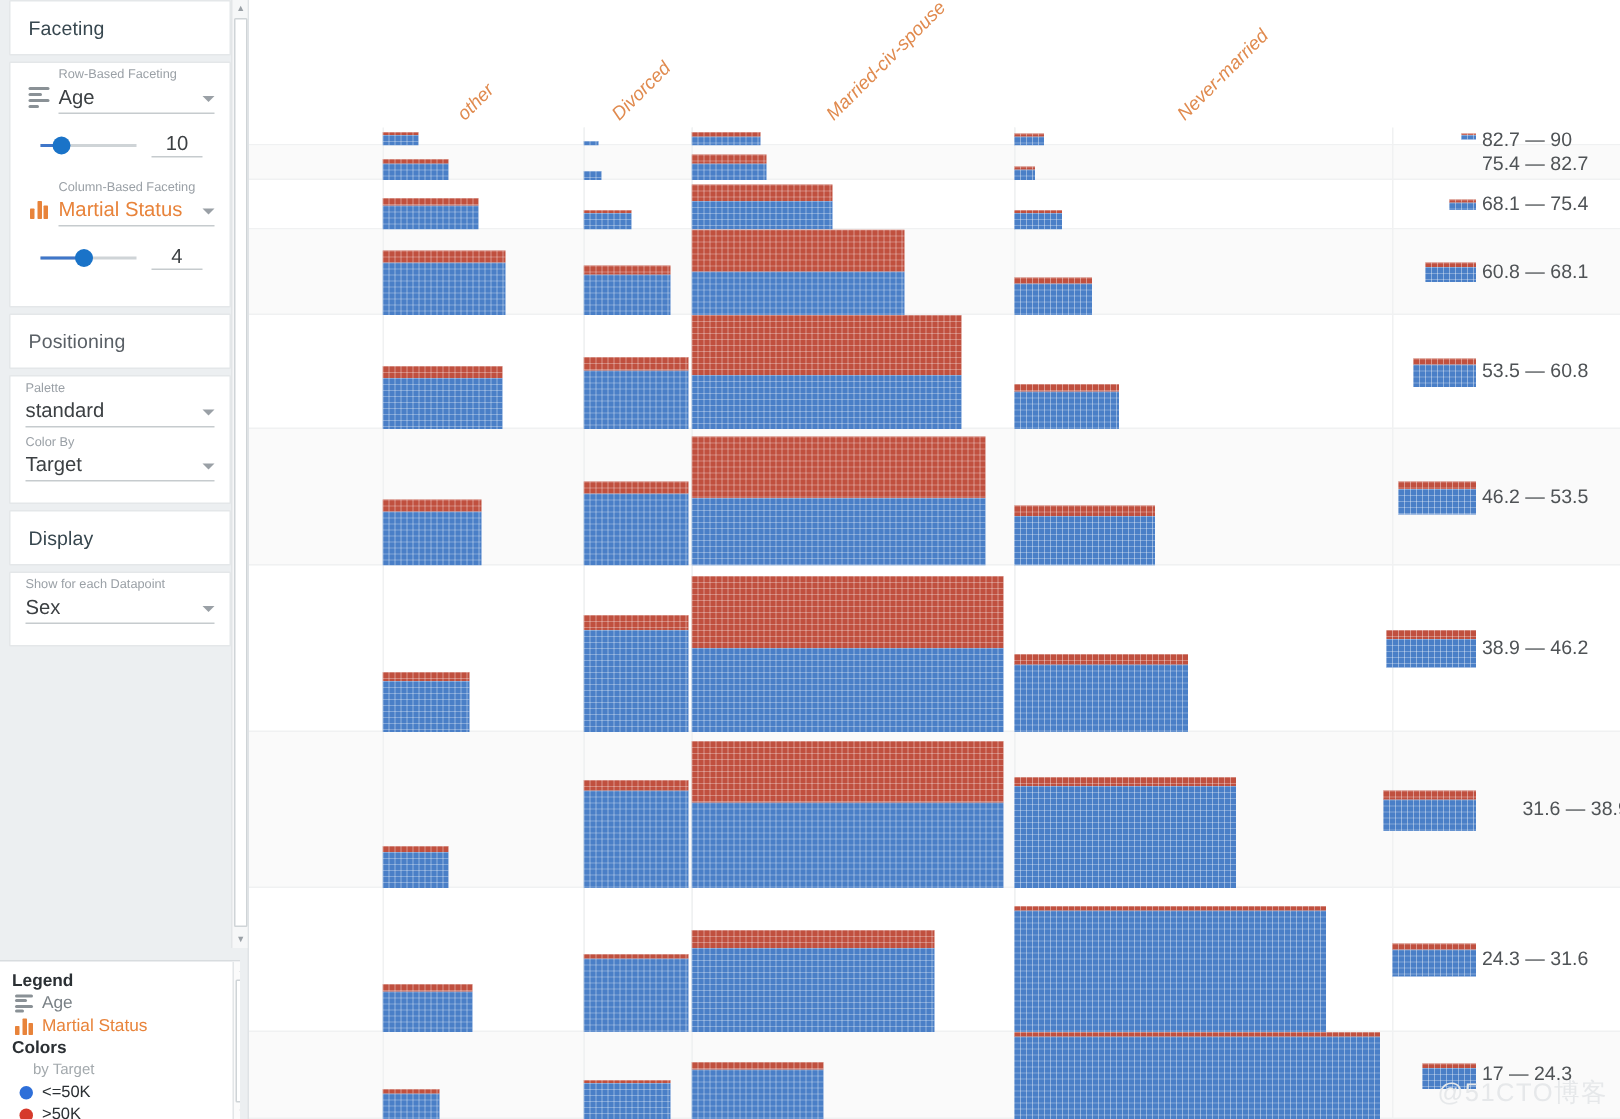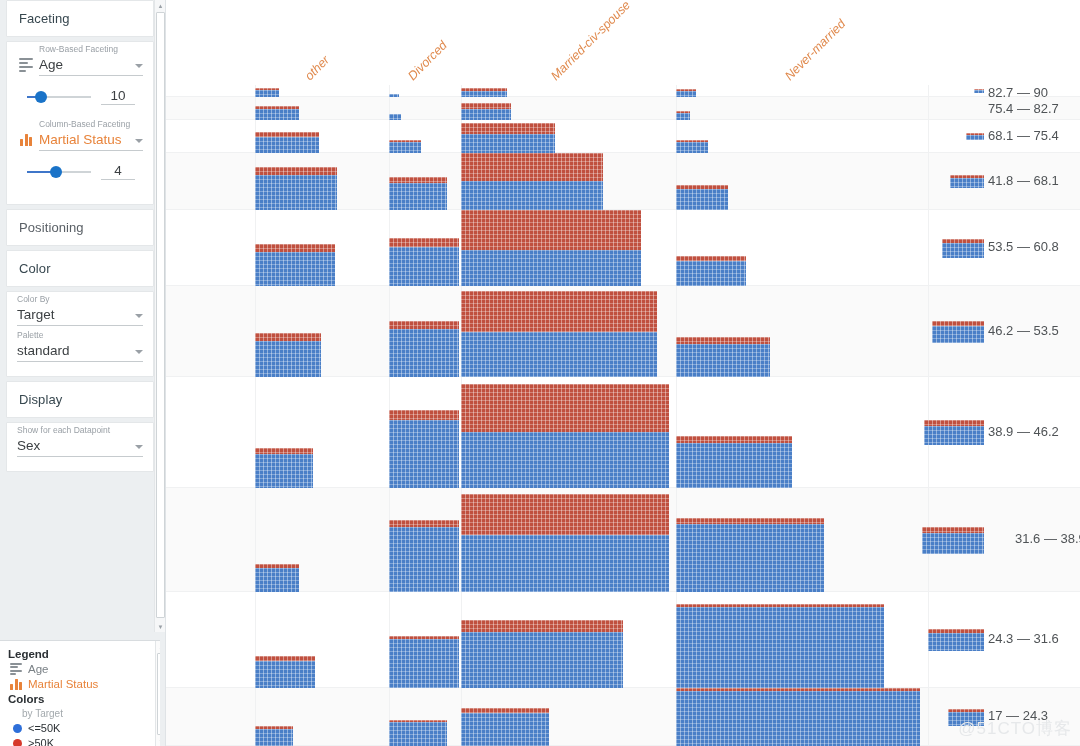--- a/index.html
+++ b/index.html
@@ -428,39 +428,36 @@
           </div>
           <div class="slider-value">4</div>
         </div>
         <div class="spacer-sm"></div>
       </div>
 
       <div class="card">
         <div class="card-title">Positioning</div>
       </div>
 
+
       <div class="card">
-        <div class="card-title dark">Color</div>
-      </div>
-
-      <div class="card">
+        <div class="field-block">
+          <div class="field-main">
+            <div class="field-label">Palette</div>
+            <div class="select-row">
+              <div class="select-value">standard</div>
+              <div class="caret"></div>
+            </div>
+          </div>
+        </div>
         <div class="field-block">
           <div class="field-main">
             <div class="field-label">Color By</div>
             <div class="select-row">
               <div class="select-value">Target</div>
-              <div class="caret"></div>
-            </div>
-          </div>
-        </div>
-        <div class="field-block">
-          <div class="field-main">
-            <div class="field-label">Palette</div>
-            <div class="select-row">
-              <div class="select-value">standard</div>
               <div class="caret"></div>
             </div>
           </div>
         </div>
         <div class="spacer-sm"></div>
       </div>
 
       <div class="card">
         <div class="card-title dark">Display</div>
       </div>
@@ -822,21 +819,21 @@
         <div class="rowthumb" style="top: 4px; left: 46px; width: 10px; height: 4px; position: absolute;">
           <div class="seg blue" style="position: absolute; bottom: 0px; height: 3px;"></div>
           <div class="seg red" style="position: absolute; bottom: 3px; height: 1px;"></div>
         </div>
         <div class="rowlabel" style="top: 16px;">75.4 — 82.7</div>
         <div class="rowlabel" style="top: 42.5px;">68.1 — 75.4</div>
         <div class="rowthumb" style="top: 48px; left: 38px; width: 18px; height: 7px; position: absolute;">
           <div class="seg blue" style="position: absolute; bottom: 0px; height: 5px;"></div>
           <div class="seg red" style="position: absolute; bottom: 5px; height: 2px;"></div>
         </div>
-        <div class="rowlabel" style="top: 87.5px;">41.8 — 68.1</div>
+        <div class="rowlabel" style="top: 87.5px;">60.8 — 68.1</div>
         <div class="rowthumb" style="top: 90px; left: 22px; width: 34px; height: 13px; position: absolute;">
           <div class="seg blue" style="position: absolute; bottom: 0px; height: 10px;"></div>
           <div class="seg red" style="position: absolute; bottom: 10px; height: 3px;"></div>
         </div>
         <div class="rowlabel" style="top: 154px;">53.5 — 60.8</div>
         <div class="rowthumb" style="top: 153.5px; left: 14px; width: 42px; height: 19px; position: absolute;">
           <div class="seg blue" style="position: absolute; bottom: 0px; height: 15px;"></div>
           <div class="seg red" style="position: absolute; bottom: 15px; height: 4px;"></div>
         </div>
         <div class="rowlabel" style="top: 237.5px;">46.2 — 53.5</div>

